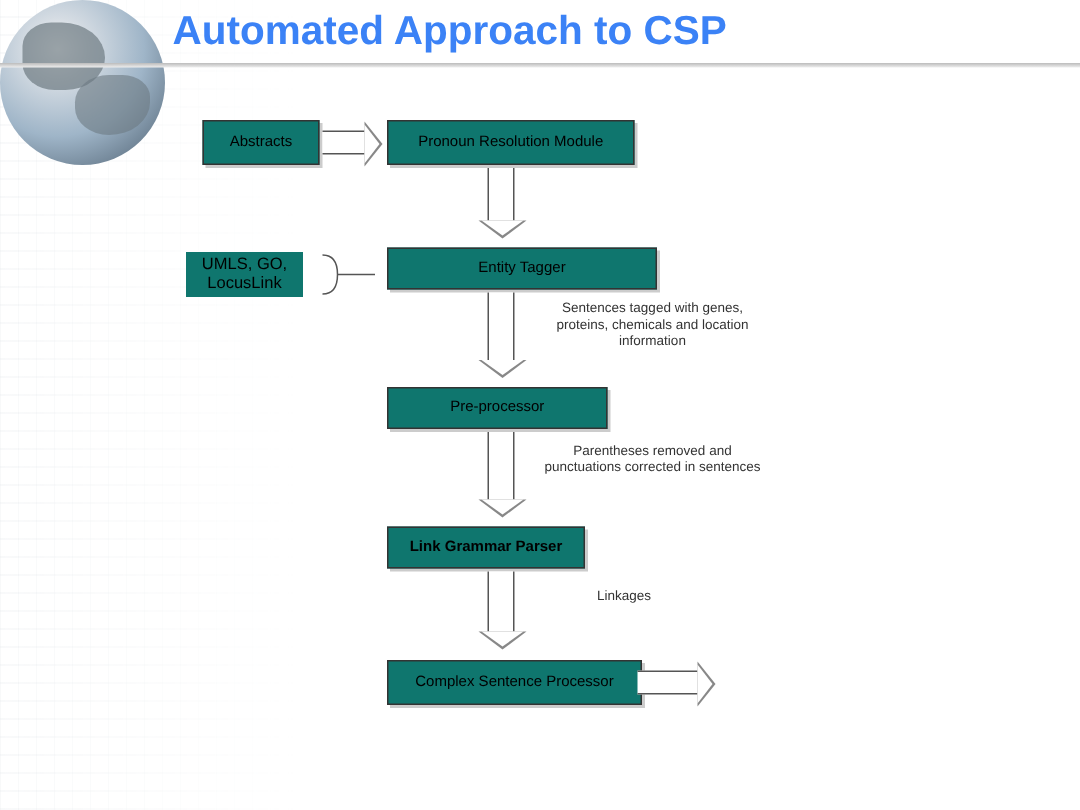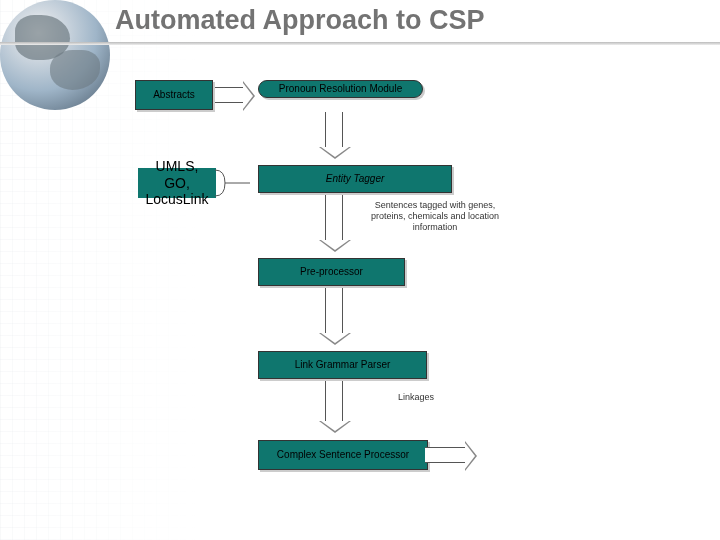--- a/index.html
+++ b/index.html
@@ -64,21 +64,21 @@
     mask-image: linear-gradient(90deg, rgba(0,0,0,0.6), transparent 100%);
     -webkit-mask-image: linear-gradient(90deg, rgba(0,0,0,0.6), transparent 100%);
   }
   
   .title {
     position: absolute;
     top: 5px;
     left: 115px;
     font-size: 27px;
     font-weight: bold;
-    color: #737373;
+    color: #3b82f6;
   }
   .title-underline {
     position: absolute;
     top: 42px;
     left: 0;
     right: 0;
     height: 3px;
     background: linear-gradient(180deg, #bbb, #eee);
   }
   
@@ -181,43 +181,44 @@
 
 <div class="title">Automated Approach to CSP</div>
 <div class="title-underline"></div>
 
 <div class="diagram">
 
   <div class="box" style="left:135px; top:10px; width:78px; height:30px;">Abstracts</div>
 
   <div class="arrow-right" style="left:215px; top:17px; width:28px;"></div>
 
-  <div class="box" style="left:258px; top:10px; width:165px; height:18px;border-radius:13px;">Pronoun Resolution Module</div>
+  <div class="box" style="left:258px; top:10px; width:165px; height:30px;">Pronoun Resolution Module</div>
 
   <div class="arrow-down" style="left:325px; top:42px; height:35px;"></div>
 
 
-  <div class="box" style="left:138px; top:98px; width:78px; height:30px; border-style:none; box-shadow:none; font-size:14px;">UMLS, GO, LocusLink</div>
+  <div class="box" style="left:124px; top:98px; width:78px; height:30px; border-style:none; box-shadow:none; font-size:11px;">UMLS, GO, LocusLink</div>
 
   <svg style="position:absolute; left:210px; top:95px; width:45px; height:36px;">
     <path d="M5 5 Q15 5 15 18 Q15 31 5 31 M15 18 L40 18" fill="none" stroke="#555" stroke-width="1"></path>
   </svg>
 
-  <div class="box" style="left:258px; top:95px; width:194px; height:28px;font-style:italic;">Entity Tagger</div>
+  <div class="box" style="left:258px; top:95px; width:180px; height:28px;">Entity Tagger</div>
 
   <div class="arrow-down" style="left:325px; top:125px; height:45px;"></div>
 
   <div class="label" style="left:360px; top:130px; width:150px;">Sentences tagged with genes, proteins, chemicals and location information</div>
 
   <div class="box" style="left:258px; top:188px; width:147px; height:28px;">Pre-processor</div>
 
   <div class="arrow-down" style="left:325px; top:218px; height:45px;"></div>
 
-
-  <div class="box" style="left:258px; top:281px; width:169px; height:28px;">Link Grammar Parser</div>
+  <div class="label" style="left:360px; top:225px; width:150px;">Parentheses removed and punctuations corrected in sentences</div>
+
+  <div class="box" style="left:258px; top:281px; width:132px; height:28px;font-weight:bold;">Link Grammar Parser</div>
 
   <div class="arrow-down" style="left:325px; top:311px; height:40px;"></div>
 
   <div class="label" style="left:376px; top:322px; width:80px;">Linkages</div>
 
   <div class="box" style="left:258px; top:370px; width:170px; height:30px;">Complex Sentence Processor</div>
 
   <div class="arrow-right" style="left:425px; top:377px; width:40px;"></div>
 
 

